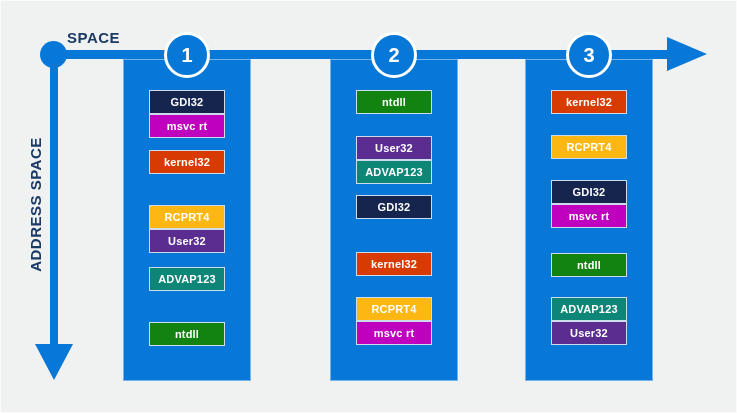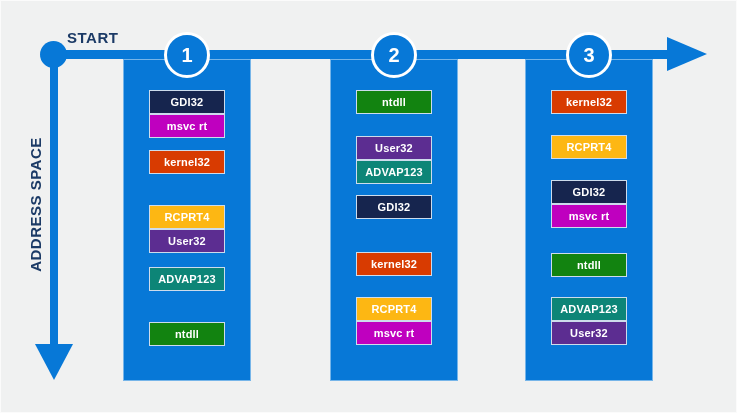--- a/index.html
+++ b/index.html
@@ -80,21 +80,21 @@
 <body>
 
 <div class="stage">
 
   <div class="h-line accent-bg"></div>
   <div class="h-arrowhead"></div>
   <div class="origin-dot accent-bg"></div>
   <div class="v-line accent-bg"></div>
   <div class="v-arrowhead"></div>
 
-  <div class="start-label">START</div>
+  <div class="start-label">SPACE</div>
   <div class="axis-label-wrap">
     <div class="axis-label">ADDRESS SPACE</div>
   </div>
 
   <div class="column col-1 accent-bg">
     <div class="step-circle accent-bg">1</div>
     <div class="blocks">
         <div class="dll-block" style="top: 30px; background: rgb(22, 37, 78);">GDI32</div>
         <div class="dll-block" style="top: 54px; background: rgb(191, 0, 191);">msvc rt</div>
         <div class="dll-block" style="top: 90px; background: rgb(216, 59, 1);">kernel32</div>

